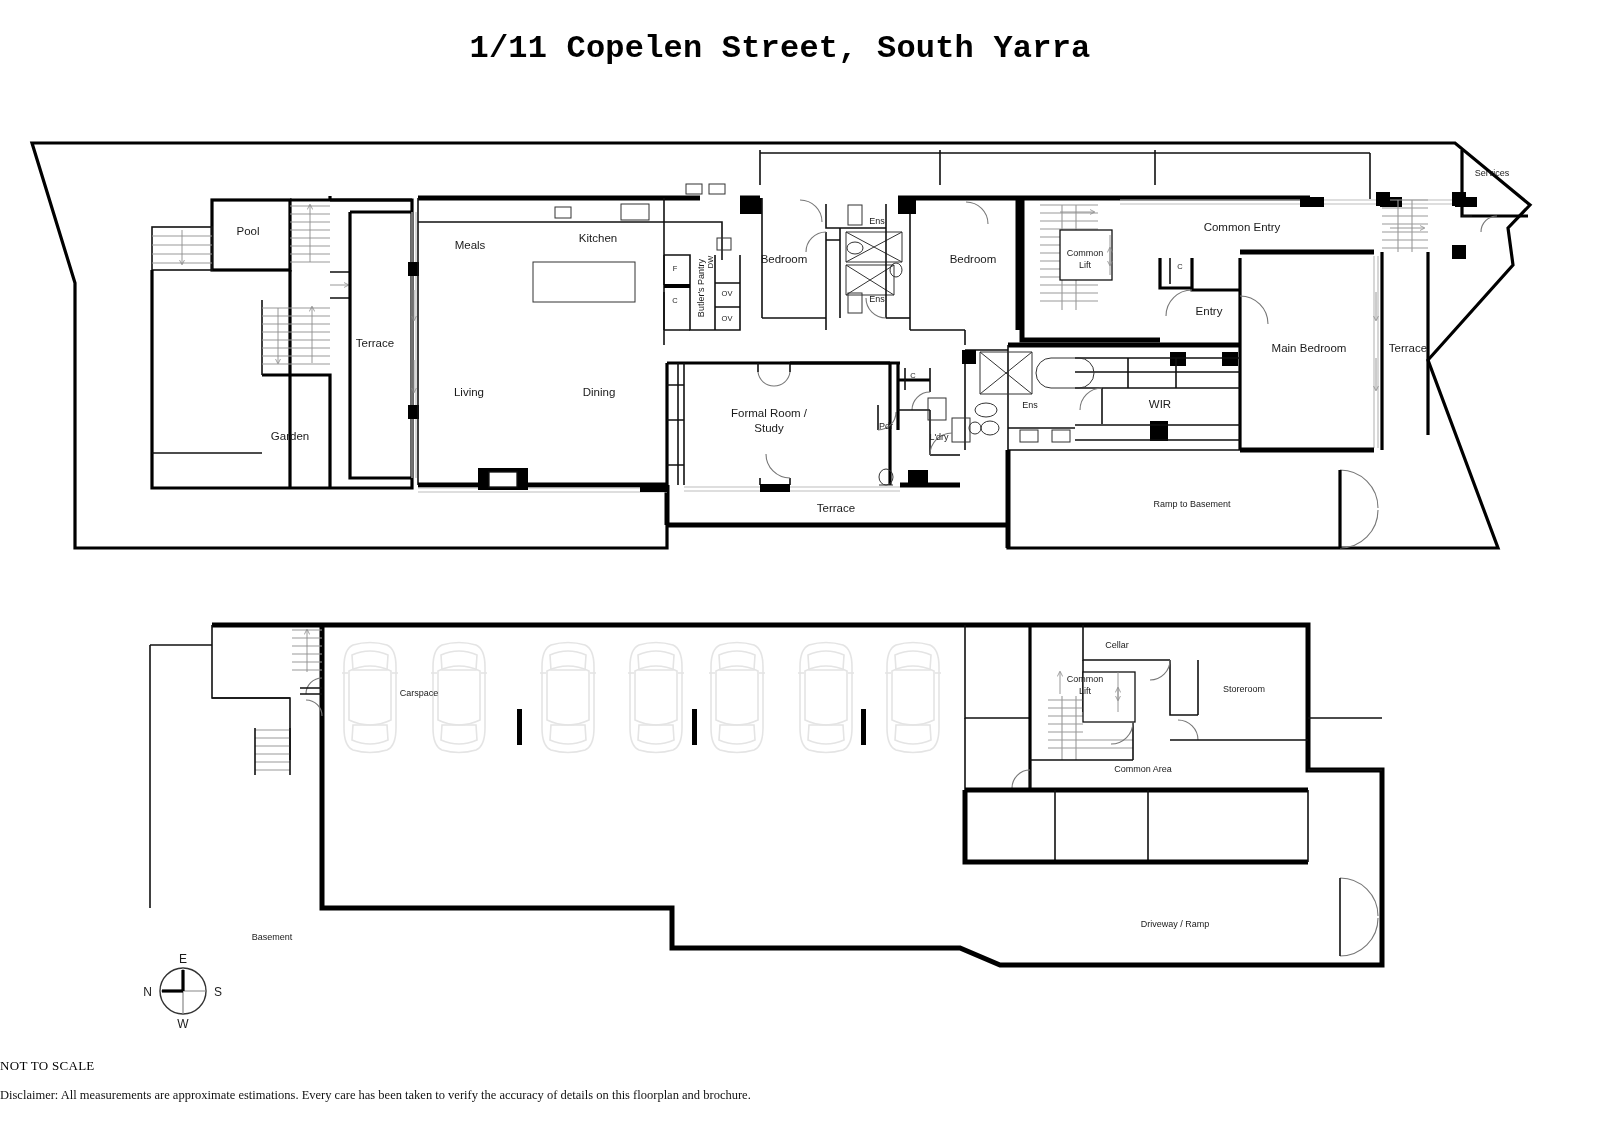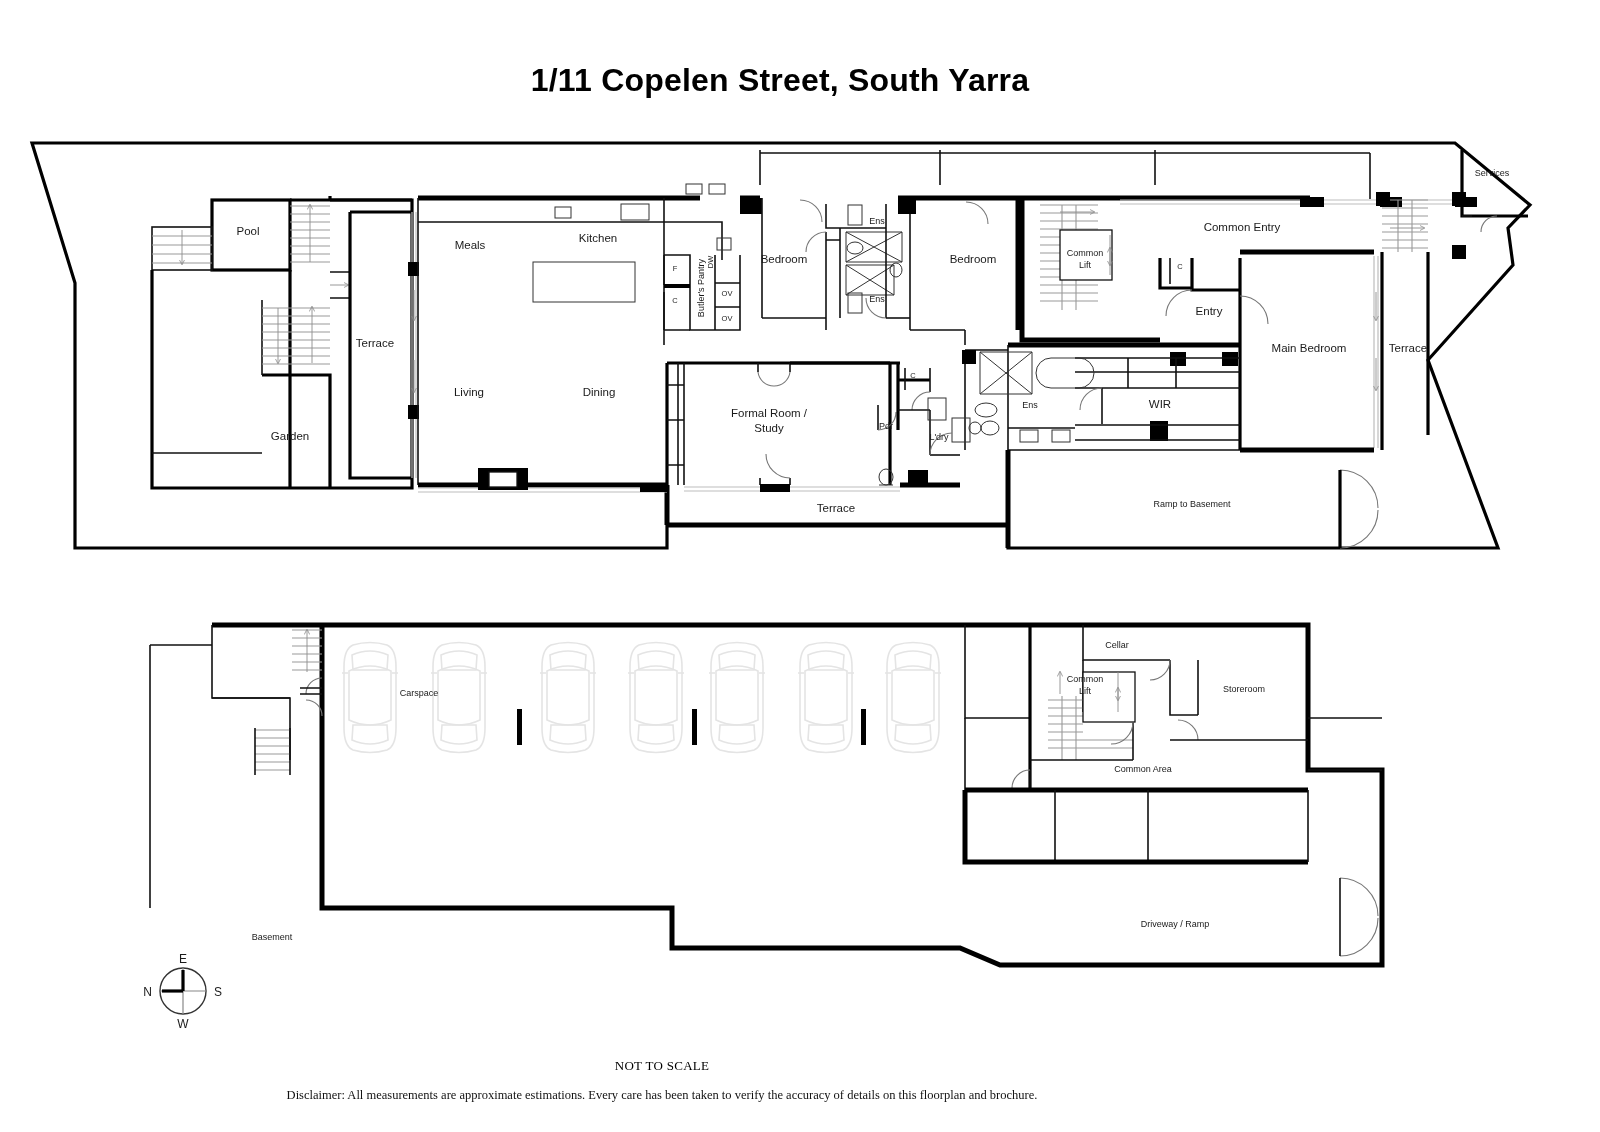--- a/index.html
+++ b/index.html
@@ -7,29 +7,28 @@
     width:1600px;height:1132px;
     font-family:"Liberation Sans", sans-serif;
     color:#000;
     position:relative;
     overflow:hidden;
   }
   #page{position:relative;width:1600px;height:1132px;background:#fff;}
   #title{
     position:absolute;left:0;top:30px;width:1560px;
     text-align:center;
-    font-family:Liberation Sans, sans-serif;
+    font-family:Liberation Mono, monospace;
     font-weight:bold;
     font-size:32px;
     letter-spacing:0.2px;
-    margin-top:32px;
   }
   #plan{position:absolute;left:0;top:0;width:1600px;height:1132px;}
   #footer{
-    position:absolute;left:0;top:1058px;width:1324px;text-align:center;
+    position:absolute;left:0;top:1058px;width:1324px;
     font-family:"Liberation Serif", serif;
   }
   #notscale{font-size:13px;letter-spacing:0.3px;}
   #disclaimer{font-size:12.5px;margin-top:14px;color:#111;}
   .rm{font-size:11.5px;fill:#1a1a1a;font-family:"Liberation Sans", sans-serif;}
   .rm-sm{font-size:9px;fill:#1a1a1a;font-family:"Liberation Sans", sans-serif;}
   .rm-xs{font-size:7.5px;fill:#1a1a1a;font-family:"Liberation Sans", sans-serif;}
   .compass-t{font-size:12px;fill:#1a1a1a;font-family:"Liberation Sans", sans-serif;}
 </style>
 </head>

